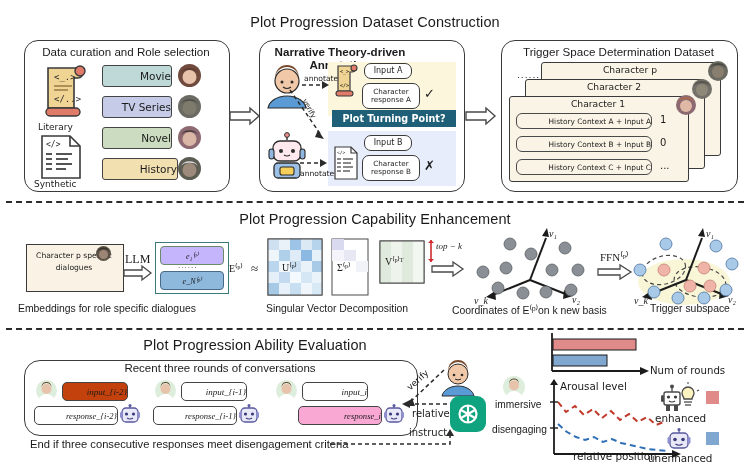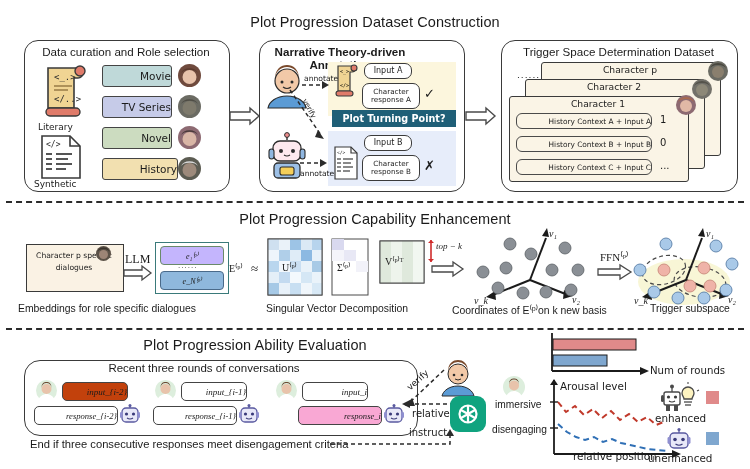--- a/index.html
+++ b/index.html
@@ -394,21 +394,21 @@
 <div class="lbl" style="left:18px;top:303px;font-size:10.4px;font-family:'Liberation Sans',sans-serif;">Embeddings for role specific dialogues</div>
 <div class="lbl" style="left:266px;top:303px;font-size:10.4px;font-family:'Liberation Sans',sans-serif;">Singular Vector Decomposition</div>
 <div class="lbl" style="left:452px;top:303px;font-size:10.4px;font-family:'Liberation Sans',sans-serif;">Coordinates of E⁽ᵖ⁾on k new basis</div>
 <div class="lbl" style="left:650px;top:303px;font-size:10.4px;font-family:'Liberation Sans',sans-serif;">Trigger subspace</div>
 
 <div class="divider" style="top:328px;"></div>
 
 <div class="sec-title abs" style="top:337px;left:-120px;width:750px;">Plot Progression Ability Evaluation</div>
 
 <div class="panel" style="left:24px;top:360px;width:392px;height:74px;border-radius:16px;"></div>
-<div class="lbl" style="left:8px;top:362px;width:392px;text-align:center;font-size:11.5px;font-family:'Liberation Sans',sans-serif;">Recent three rounds of conversations</div>
+<div class="lbl" style="left:24px;top:362px;width:392px;text-align:center;font-size:11.5px;font-family:'Liberation Sans',sans-serif;">Recent three rounds of conversations</div>
 
 <svg class="abs" style="left:36px;top:380px;" width="21" height="21" viewBox="0 0 21 21">
   <circle cx="10.5" cy="10.5" r="10.5" fill="#ddeedd"></circle>
     <circle cx="10.5" cy="9" r="5" fill="#e8c3ab"></circle>
   <path d="M5.5 8 a5 5 0 0 1 10 0 c0 -5 -2.5 -6 -5 -6 s-5 1 -5 6z" fill="#6b4a33"></path>
   <path d="M2 21 c1.5 -5 5 -7 8.5 -7 s7 2 8.5 7z" fill="#fff"></path>
 </svg>
 <div class="chip" style="left:62px;top:382px;width:64px;height:17px;background:#c2410c;border-radius:5px;">
   <span class="serif" style="font-style:italic;font-size:9px;">input_{i-2}</span>
 </div>

